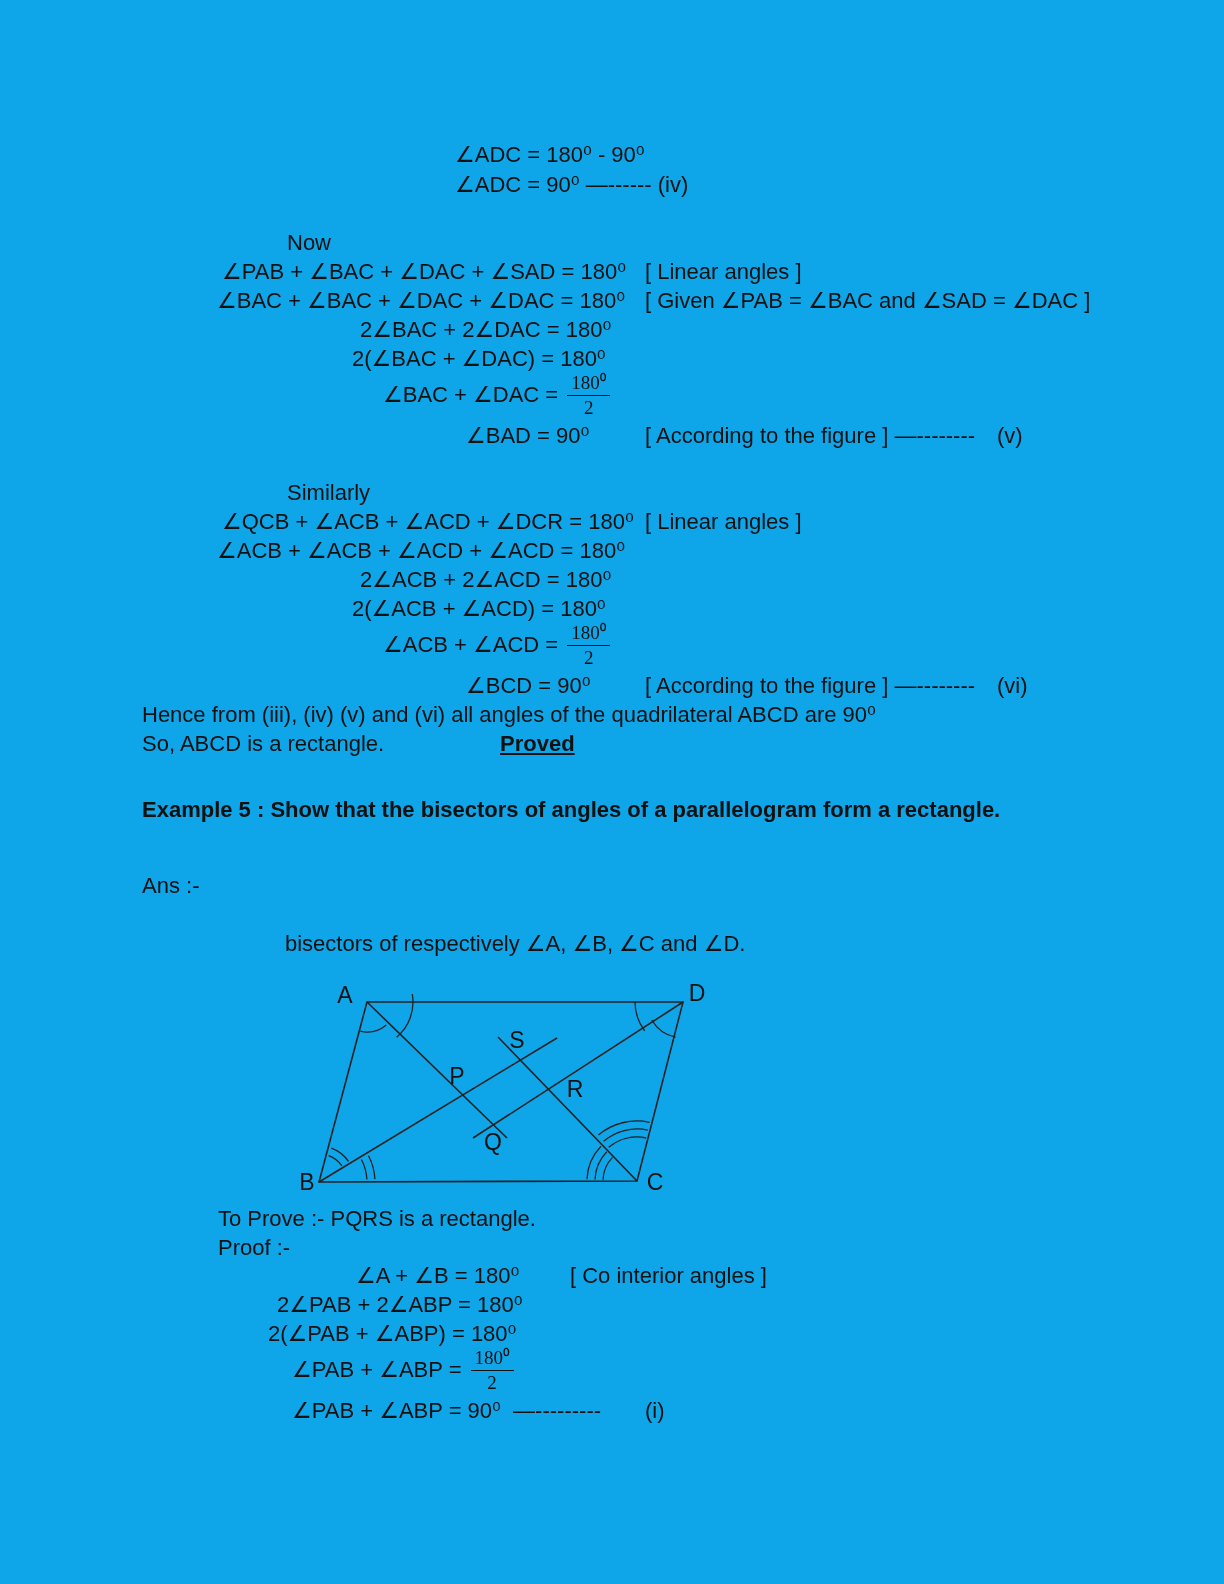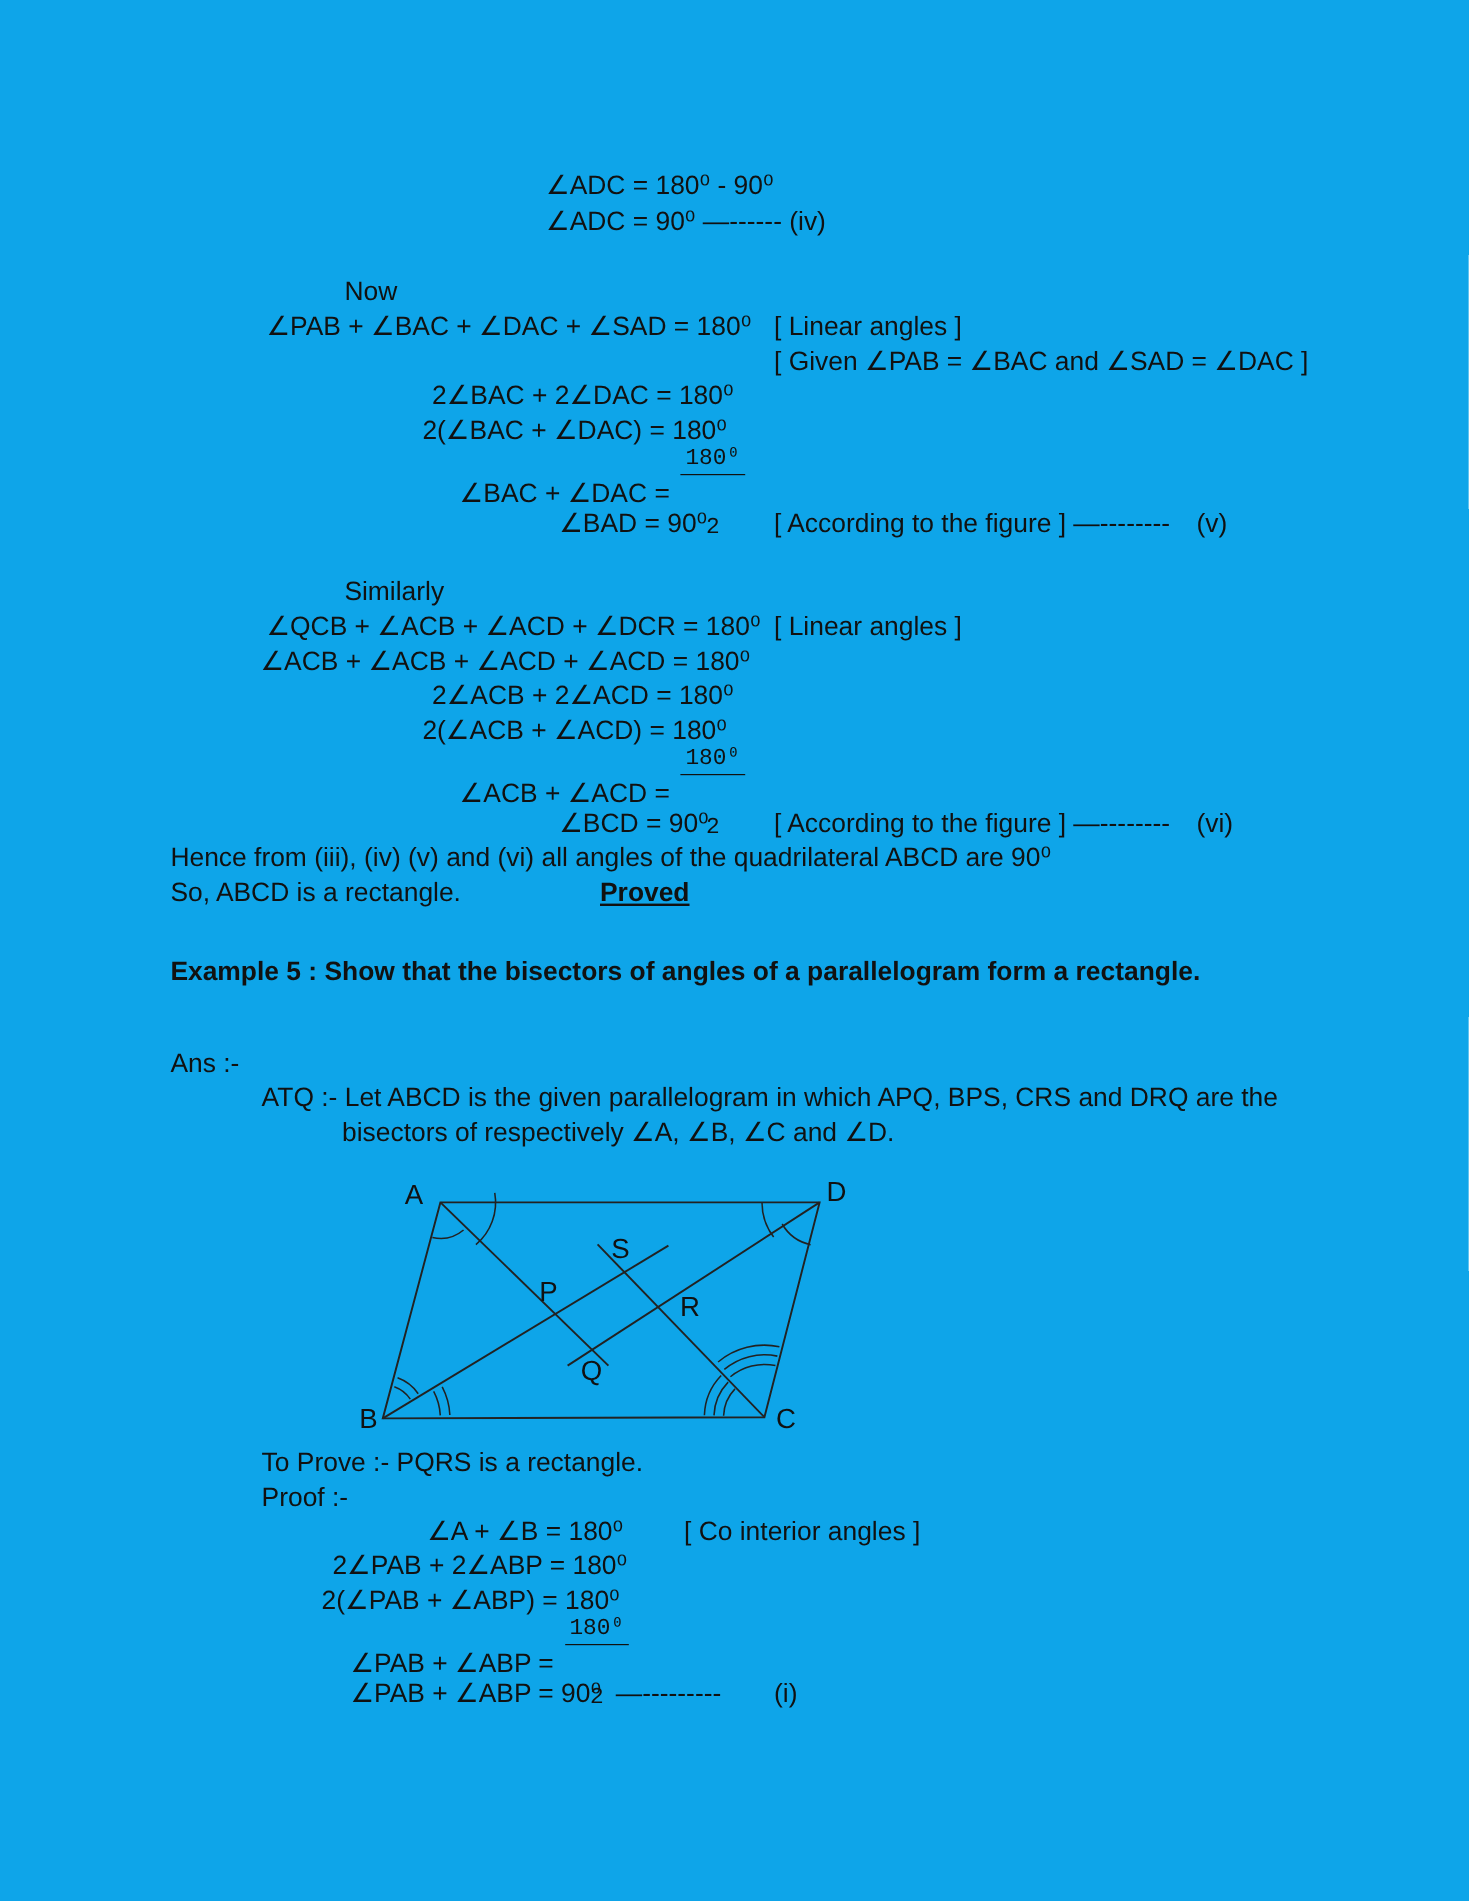--- a/index.html
+++ b/index.html
@@ -12,22 +12,22 @@
     font-size:22px;
     color:#111111;
     overflow:hidden;
   }
   .line{position:absolute;white-space:pre;line-height:24px;}
   .bold{font-weight:bold;}
   .underline{text-decoration:underline;text-align:center;}
   .fline{display:flex;align-items:center;gap:9px;}
   .frac{
     display:inline-flex;flex-direction:column;align-items:center;
-    font-family:Liberation Mono, monospace;
-    font-size:19px;line-height:1.05;gap:32px;
+    font-family:Liberation Serif, serif;
+    font-size:19px;line-height:1.05;
   }
   .frac .num{border-bottom:1.6px solid #111;padding:0 4px 2px 4px;}
   .frac .den{padding-top:2px;}
   svg text{
     font-family:"Liberation Sans","DejaVu Sans",sans-serif;
     font-size:23px;fill:#111;
   }
 </style>
 </head>
 <body>
@@ -35,20 +35,21 @@
 <div class="page">
 
   <div class="line" style="left:455px;top:143px">∠ADC = 180⁰ - 90⁰</div>
   <div class="line" style="left:455px;top:173px">∠ADC = 90⁰ —------ (iv)</div>
 
   <div class="line" style="left:287px;top:231px">Now</div>
 
   <div class="line" style="left:222px;top:260px">∠PAB + ∠BAC + ∠DAC + ∠SAD = 180⁰</div>
   <div class="line" style="left:645px;top:260px">[ Linear angles ]</div>
 
+  <div class="line" style="left:217px;top:289px">∠BAC + ∠BAC + ∠DAC + ∠DAC = 180⁰</div>
   <div class="line" style="left:645px;top:289px">[ Given ∠PAB = ∠BAC and ∠SAD = ∠DAC ]</div>
 
   <div class="line" style="left:360px;top:318px">2∠BAC + 2∠DAC = 180⁰</div>
   <div class="line" style="left:352px;top:347px">2(∠BAC + ∠DAC) = 180⁰</div>
 
   <div class="line fline" style="left:383px;top:373px">
     <span>∠BAC + ∠DAC =</span>
     <span class="frac">
       <span class="num">180⁰</span>
       <span class="den">2</span>
@@ -80,21 +81,20 @@
   <div class="line" style="left:466px;top:674px">∠BCD = 90⁰</div>
   <div class="line" style="left:645px;top:674px">[ According to the figure ] —--------</div>
   <div class="line" style="left:997px;top:674px">(vi)</div>
 
   <div class="line" style="left:142px;top:703px">Hence from (iii), (iv) (v) and (vi) all angles of the quadrilateral ABCD are 90⁰</div>
   <div class="line" style="left:142px;top:732px">So, ABCD is a rectangle.</div>
   <div class="line bold underline" style="left:500px;top:732px">Proved</div>
 
   <div class="line bold" style="left:142px;top:798px">Example 5 : Show that the bisectors of angles of a parallelogram form a rectangle.</div>
   <div class="line" style="left:142px;top:874px">Ans :-</div>
-  <div class="line" style="left:218px;top:903px">ATQ :- Let ABCD is the given parallelogram in which APQ, BPS, CRS and DRQ are the</div>
   <div class="line" style="left:285px;top:932px">bisectors of respectively ∠A, ∠B, ∠C and ∠D.</div>
 
   <svg style="position:absolute;left:293px;top:966px" width="430" height="235" viewBox="0 0 430 235">
     <g fill="none" stroke="#222" stroke-width="1.6">
       <polygon points="74,36 390,36 344,215 26,216"></polygon>
       <line x1="74" y1="36" x2="214" y2="172"></line>
       <line x1="26" y1="216" x2="264" y2="72"></line>
       <line x1="344" y1="215" x2="205" y2="71"></line>
       <line x1="390" y1="36" x2="180" y2="172"></line>
     </g>

